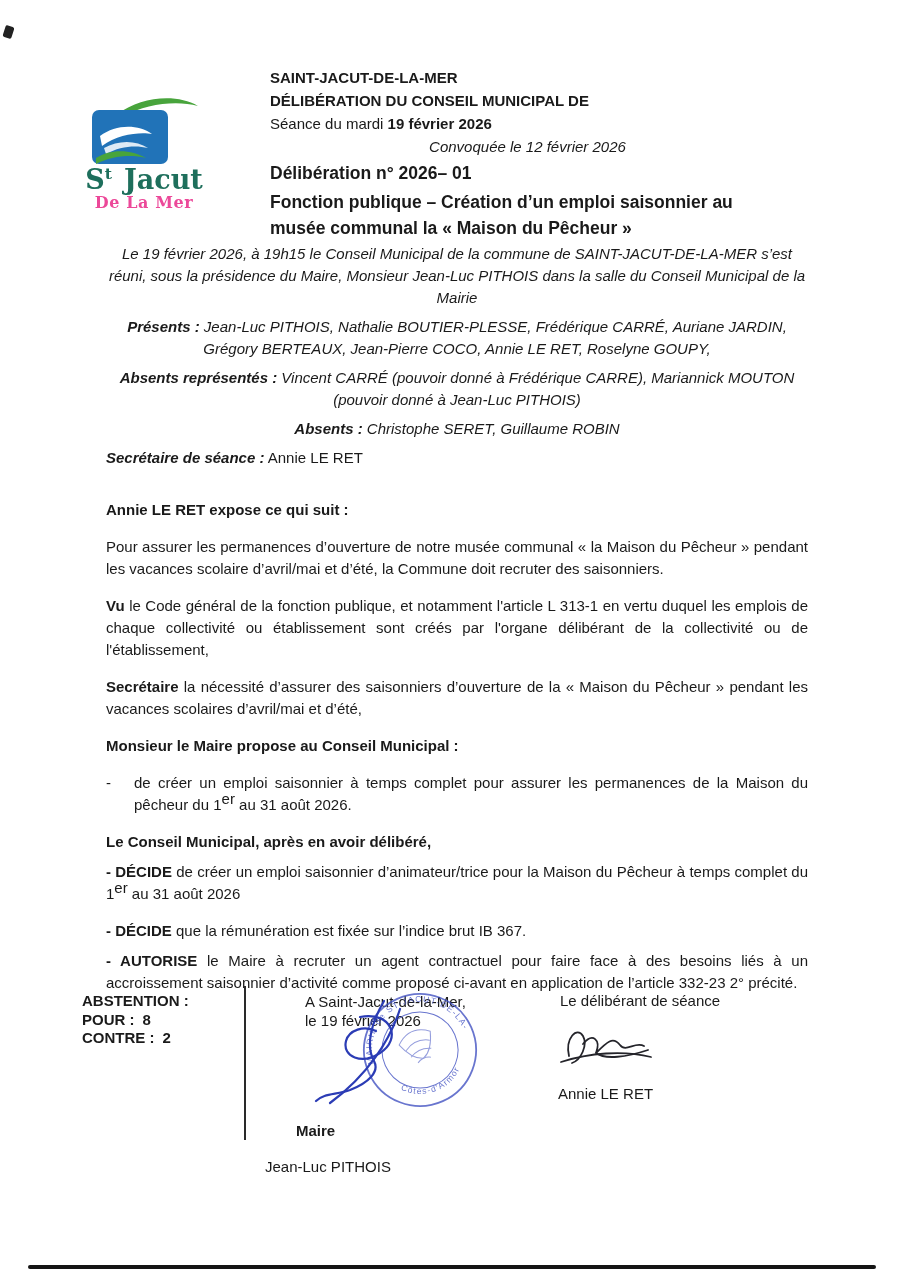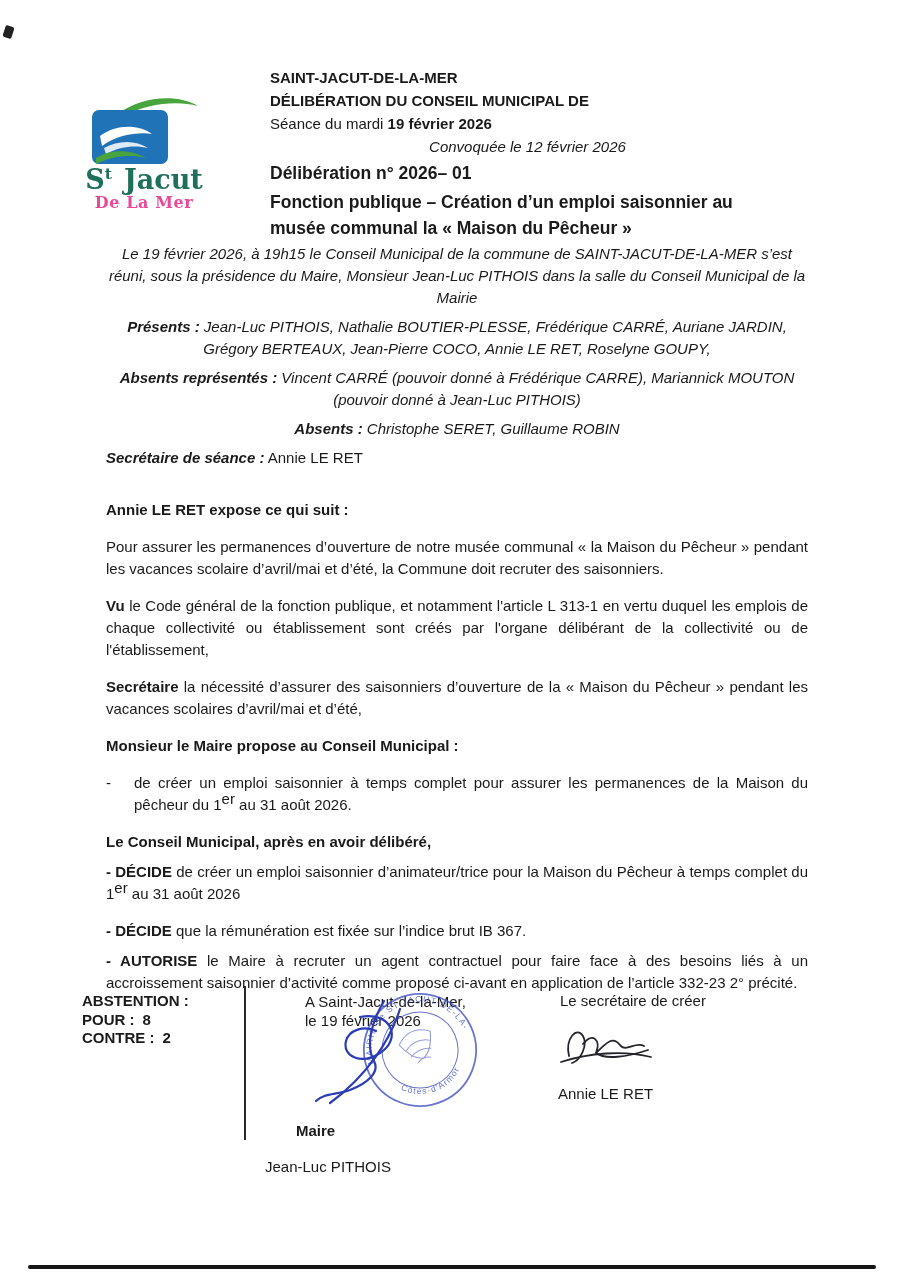--- a/index.html
+++ b/index.html
@@ -152,21 +152,21 @@
     <g stroke="#2b3cb5" fill="none" stroke-width="2.2" stroke-linecap="round">
       <path d="M84 6 C70 30 66 52 74 66 C80 77 68 88 50 95 C36 100 24 98 16 106"></path>
       <path d="M60 22 C92 16 102 44 80 58 C62 70 42 62 46 46 C49 35 64 30 76 36"></path>
       <path d="M100 14 C90 45 68 80 30 108"></path>
     </g>
   </svg>
 
   <div class="mayor-name">Jean-Luc PITHOIS</div>
   <div class="mayor-title">Maire</div>
 
-  <div class="sec-label">Le secrétaire de créer</div>
+  <div class="sec-label">Le délibérant de séance</div>
 
   <svg class="sec-sig" width="110" height="65" viewBox="0 0 110 65">
     <g stroke="#24242a" fill="none" stroke-width="1.8" stroke-linecap="round">
       <path d="M16 40 C12 22 24 10 30 20 C35 29 28 44 19 47"></path>
       <path d="M30 28 C40 16 48 24 43 37 C54 26 60 20 67 29 C73 37 82 25 91 30"></path>
       <path d="M43 37 C52 44 74 41 95 34"></path>
       <path d="M8 46 C36 37 70 34 98 41"></path>
     </g>
   </svg>
 

